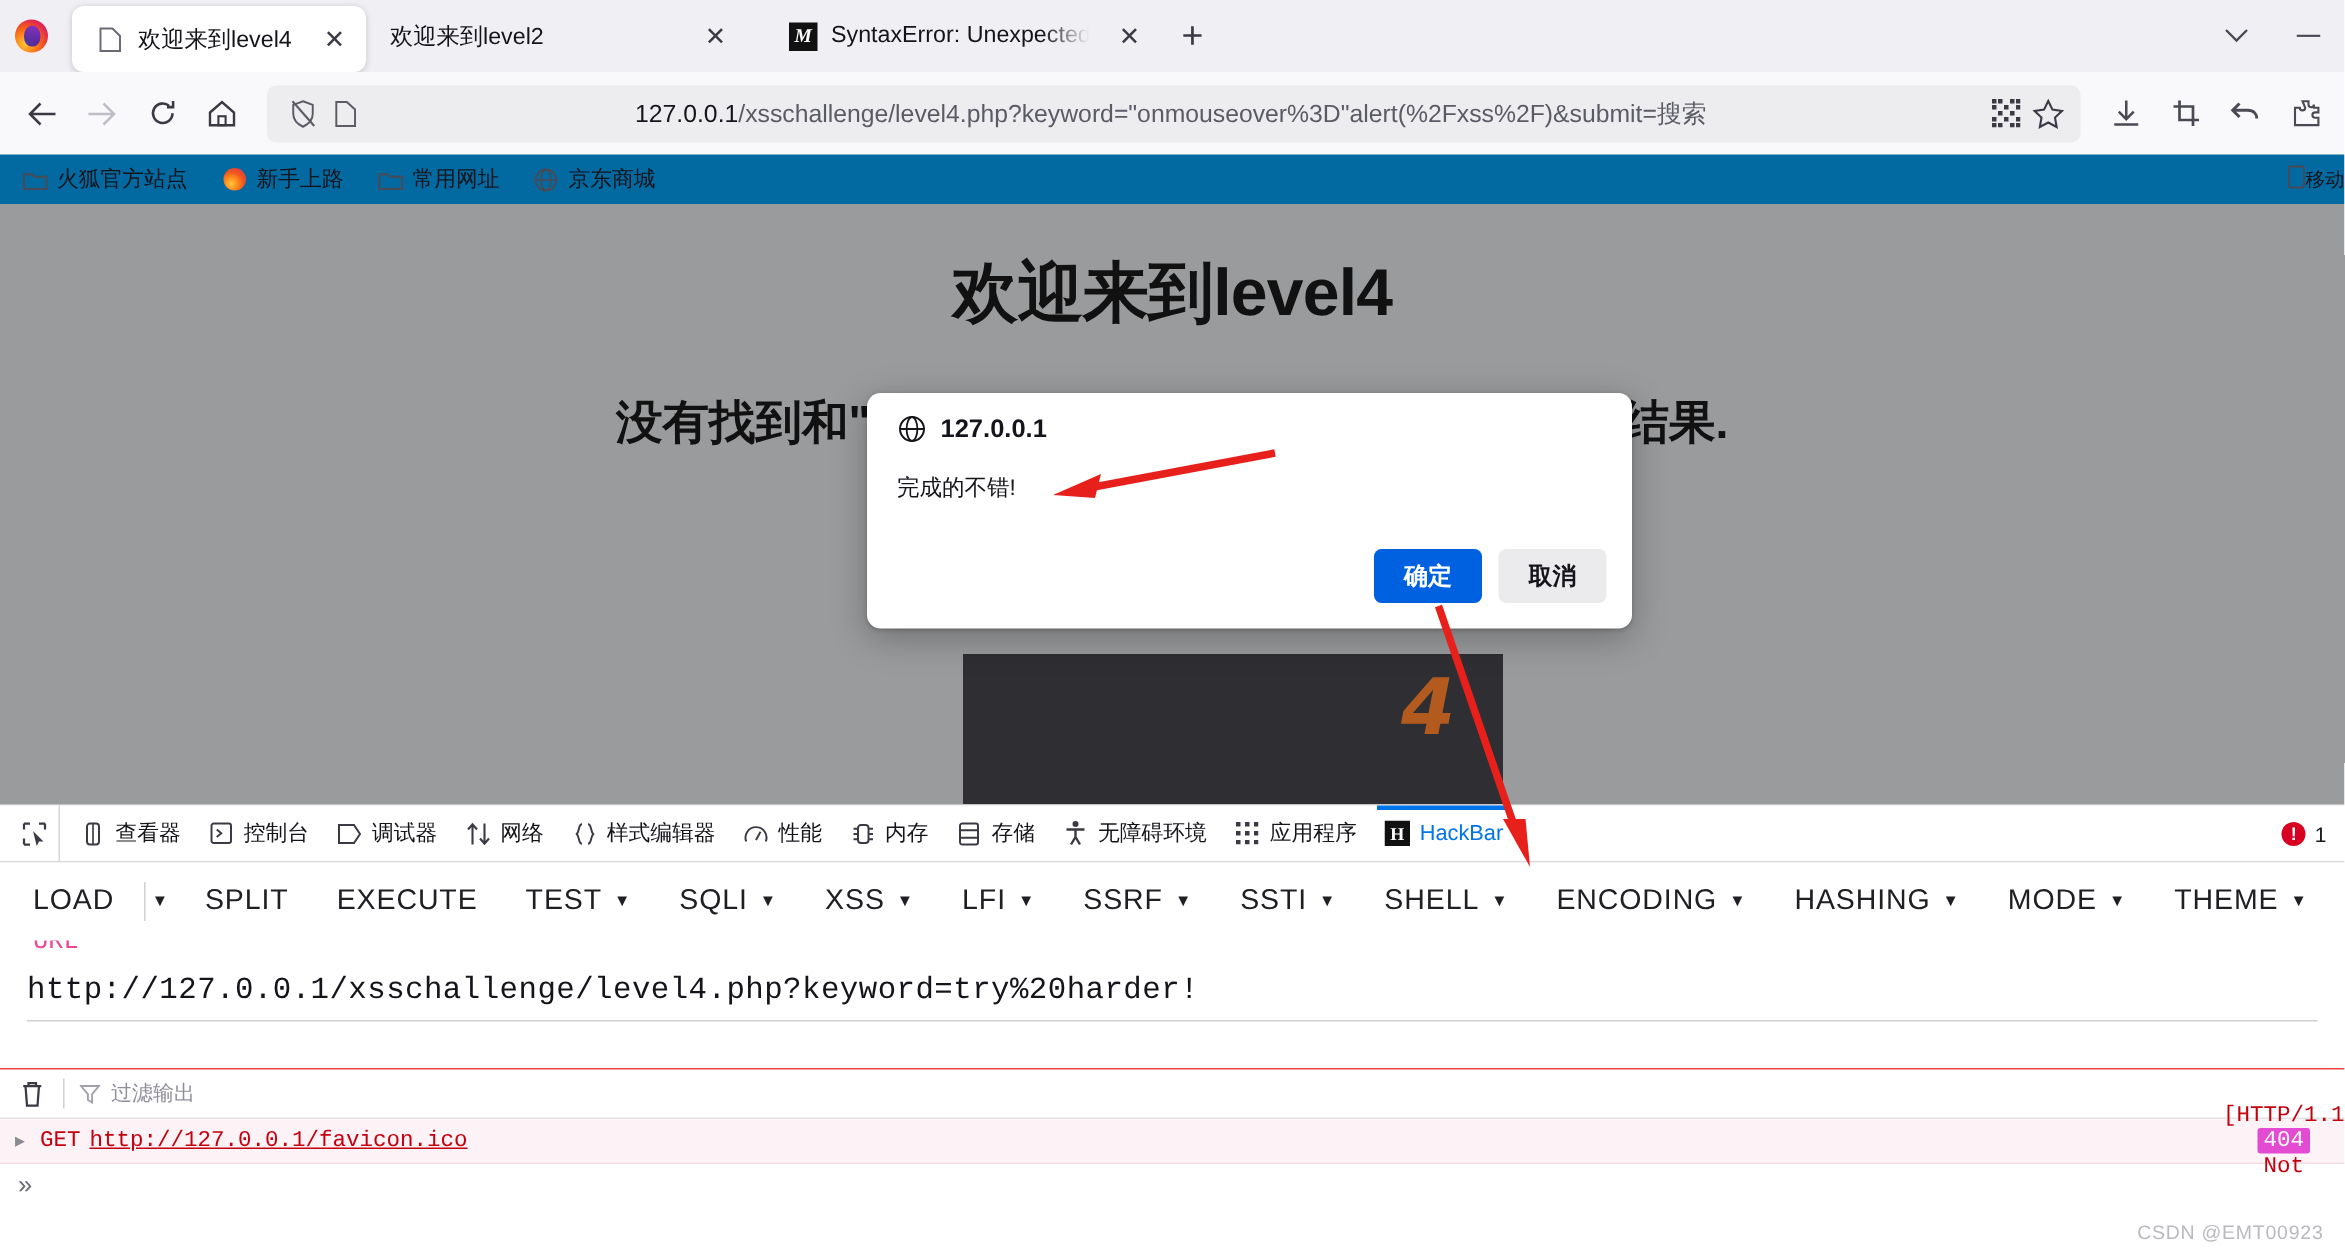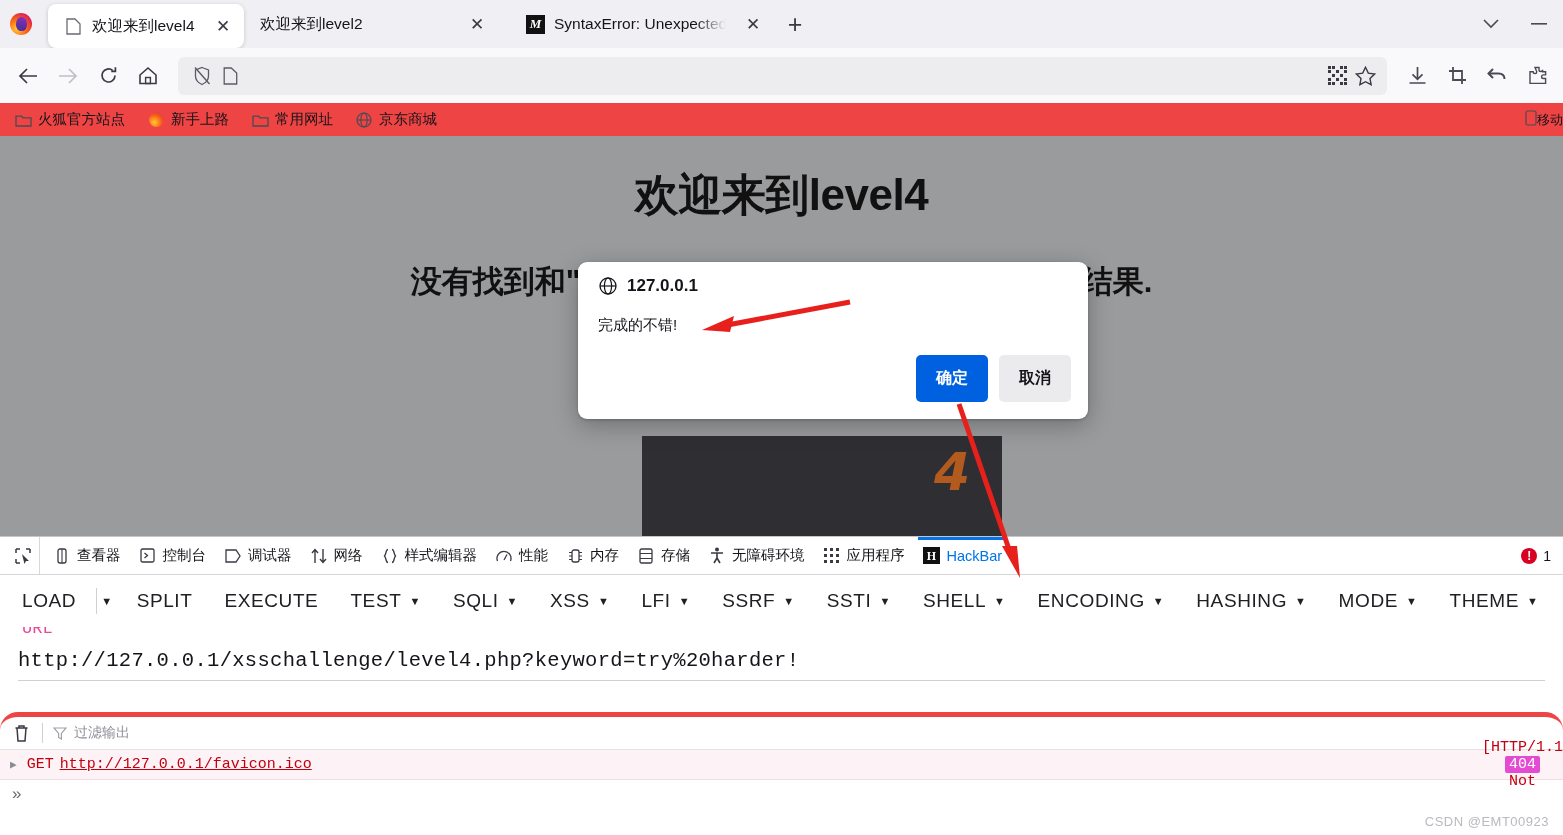--- a/index.html
+++ b/index.html
@@ -104,21 +104,21 @@
     color: #15141a; white-space: nowrap; overflow: hidden;
     padding-right: 60px;
   }
   #urltext .host { color: #15141a; }
   #urltext .path { color: #5b5b66; }
   .ubright { position: absolute; right: 8px; display: flex; align-items: center; }
 
   
   #bookmarks {
     position: absolute; left: 0; top: 103px; width: 1563px; height: 33px;
-    background: #ef4444; display: flex; align-items: center;
+    background: #0369a1; display: flex; align-items: center;
     padding-left: 10px; font-size: 14.5px; color: #15141a;
   }
   .bm { display: flex; align-items: center; margin-right: 14px; padding: 2px 4px; }
   .bm .bmicon {
     width: 18px; height: 18px; margin-right: 6px; flex: 0 0 auto;
     display: flex; align-items: center; justify-content: center;
   }
   .bm .ffmini {
     width: 15px; height: 15px; border-radius: 50%;
     background: radial-gradient(circle at 35% 70%, #ffc93b 0%, #ff8a1c 30%, #f3561d 55%, #d52a62 100%);
@@ -175,21 +175,21 @@
     display: flex; align-items: center; justify-content: center;
   }
   #dlg-msg {
     padding: 20px 0 0 20px; font-size: 15px; color: #15141a;
   }
   #dlg-buttons {
     position: absolute; right: 17px; bottom: 17px;
     display: flex; align-items: center; gap: 11px;
   }
   .dlgbtn {
-    height: 47px; min-width: 70px; padding: 0 20px;
+    height: 36px; min-width: 70px; padding: 0 20px;
     border-radius: 5px; font-size: 16px; font-weight: bold;
     display: flex; align-items: center; justify-content: center;
   }
   .dlgbtn.primary { background: #0061e0; color: #fff; }
   .dlgbtn.secondary { background: #ebebee; color: #15141a; }
 
   
   .arrow { position: absolute; z-index: 45; pointer-events: none; }
 
   
@@ -256,21 +256,21 @@
   #hb-url {
     position: absolute; left: 18px; top: 22px; width: 1527px;
     font-family: "Liberation Mono", "DejaVu Sans Mono", monospace;
     font-size: 20.5px; color: #15141a; letter-spacing: .3px;
     padding-bottom: 8px; border-bottom: 1px solid #d0d0d4;
   }
 
   
   #console {
     position: absolute; left: 0; top: 175px; right: 0; bottom: 0;
-    border-top: 5px solid #ef4444; background: #fff; border-radius: 18px;
+    border-top: 1px solid #ef4444; background: #fff;
   }
   #con-toolbar {
     height: 33px; display: flex; align-items: center;
     border-bottom: 1px solid #e3e3e6; padding-left: 8px;
   }
   .con-trash { width: 26px; height: 26px; display: flex; align-items: center; justify-content: center; }
   .con-div { width: 1px; height: 20px; background: #d0d0d4; margin: 0 8px; }
   #con-filter {
     display: flex; align-items: center; font-size: 14px; color: #8f8f9a;
   }
@@ -388,20 +388,21 @@
       <svg width="18" height="20" viewBox="0 0 18 20">
           <path d="M9 1.5l6.5 2.4v6c0 4.2-3 7-6.5 8.6C5.5 16.9 2.5 14.1 2.5 9.9v-6z" fill="none" stroke="#5b5b66" stroke-width="1.3"></path>
           <path d="M2 1.5L16.5 18" stroke="#5b5b66" stroke-width="1.4"></path>
         </svg>
     </div>
     <div class="ubicon">
       <svg width="15" height="18" viewBox="0 0 15 18">
           <path d="M1.2 1h7l5.5 5v11h-12.5z" fill="none" stroke="#5b5b66" stroke-width="1.3"></path>
         </svg>
     </div>
+    <div id="urltext"><span class="host">127.0.0.1</span><span class="path">/xsschallenge/level4.php?keyword="onmouseover%3D"alert(%2Fxss%2F)&amp;submit=搜索</span></div>
     <div class="ubright">
       <div class="ubicon">
         <svg width="19" height="19" viewBox="0 0 19 19">
             <g fill="#3a3944">
               <rect x="0" y="0" width="3" height="3"></rect>
               <rect x="4" y="0" width="3" height="3"></rect>
               <rect x="12" y="0" width="3" height="3"></rect>
               <rect x="16" y="0" width="3" height="3"></rect>
               <rect x="0" y="4" width="3" height="3"></rect>
               <rect x="8" y="4" width="3" height="3"></rect>

